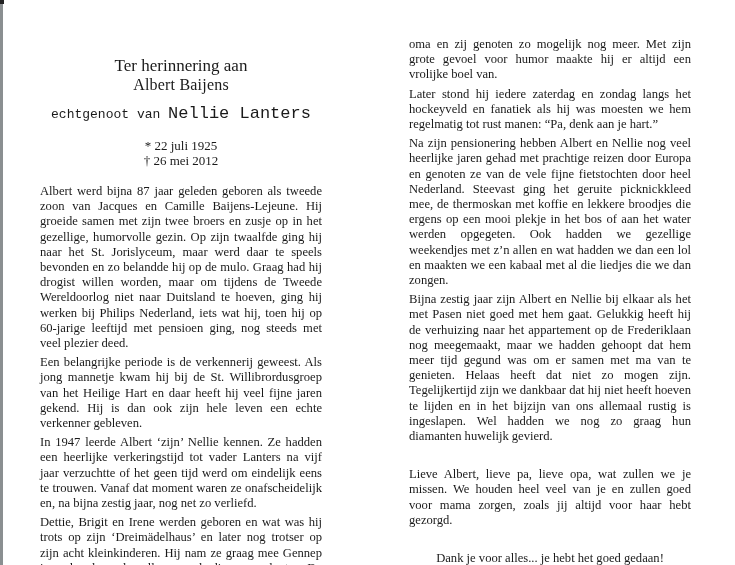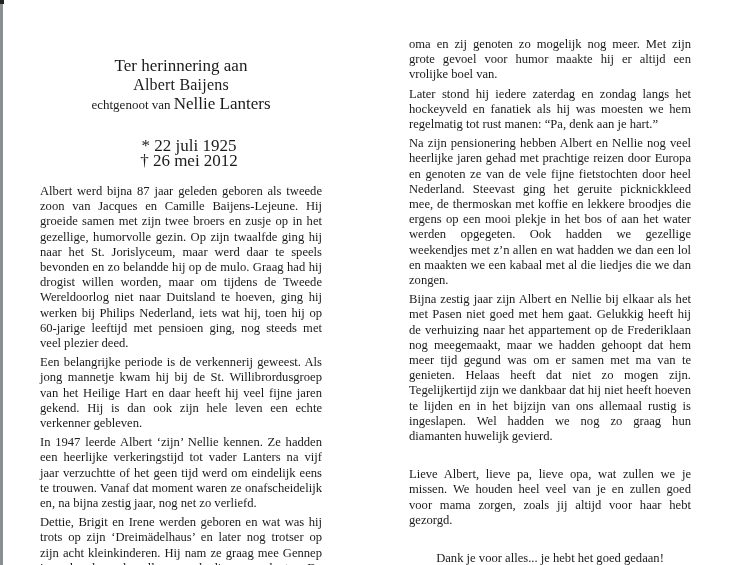--- a/index.html
+++ b/index.html
@@ -5,23 +5,23 @@
     html, body { margin: 0; padding: 0; }
     body {
       width: 735px; height: 565px; background: #ffffff; position: relative; overflow: hidden;
       font-family: "Liberation Serif", "DejaVu Serif", serif; color: #1a1a1a;
     }
     .left-border { position: absolute; left: 0; top: 0; width: 3px; height: 565px; background: #8a8f91; }
     .corner-mark { position: absolute; left: 0; top: 0; width: 4px; height: 4px; background: #222; }
     .header { position: absolute; left: 36px; width: 290px; top: 0; text-align: center; }
     .intro { position: absolute; top: 56px; left: 0; width: 100%; font-size: 17px; }
     .name { position: absolute; top: 76px; left: 0; width: 100%; font-size: 16px; letter-spacing: 0.2px; }
-    .spouse { position: absolute; top: 94px; left: 0; width: 100%; font-size: 13px; }
+    .spouse { position: absolute; top: 104px; left: 0; width: 100%; font-size: 13px; font-family: Liberation Mono, monospace; }
     .spouse .spouse-name { font-size: 17px; }
-    .dates { position: absolute; top: 138px; left: 8px; width: 100%; font-size: 17px; line-height: 15px; }
+    .dates { position: absolute; top: 138px; left: 0; width: 100%; font-size: 13px; line-height: 15px; }
     .body-text { font-size: 12.6px; line-height: 15.2px; text-align: justify; }
     .left-body { position: absolute; top: 180px; left: 36px; width: 290px; }
     .right-body { position: absolute; top: 33px; left: 405px; width: 290px; }
     .body-text p { margin: 4px; }
     .gap { height: 15px; }
     .closing p { text-align: center; }
   </style>
 </head>
 <body>
 

